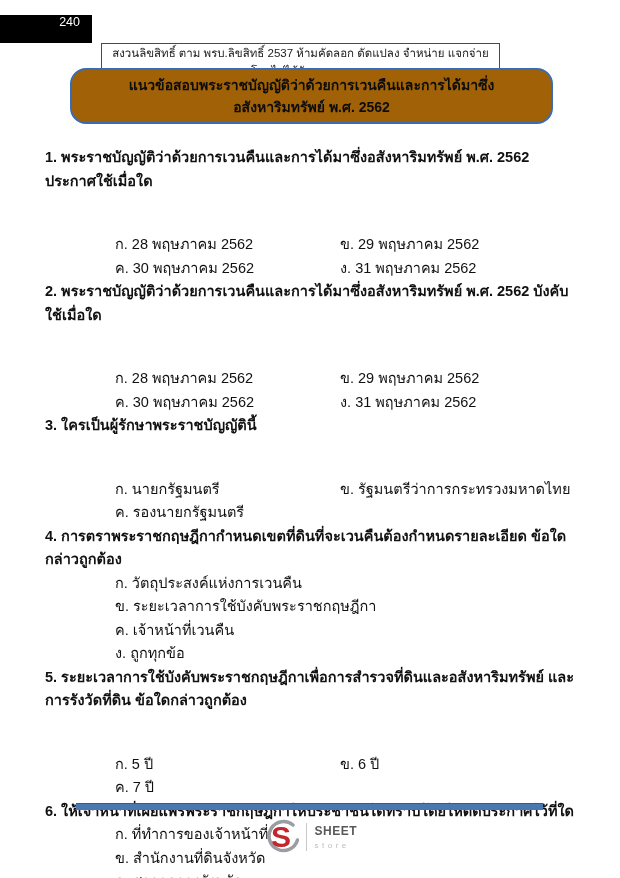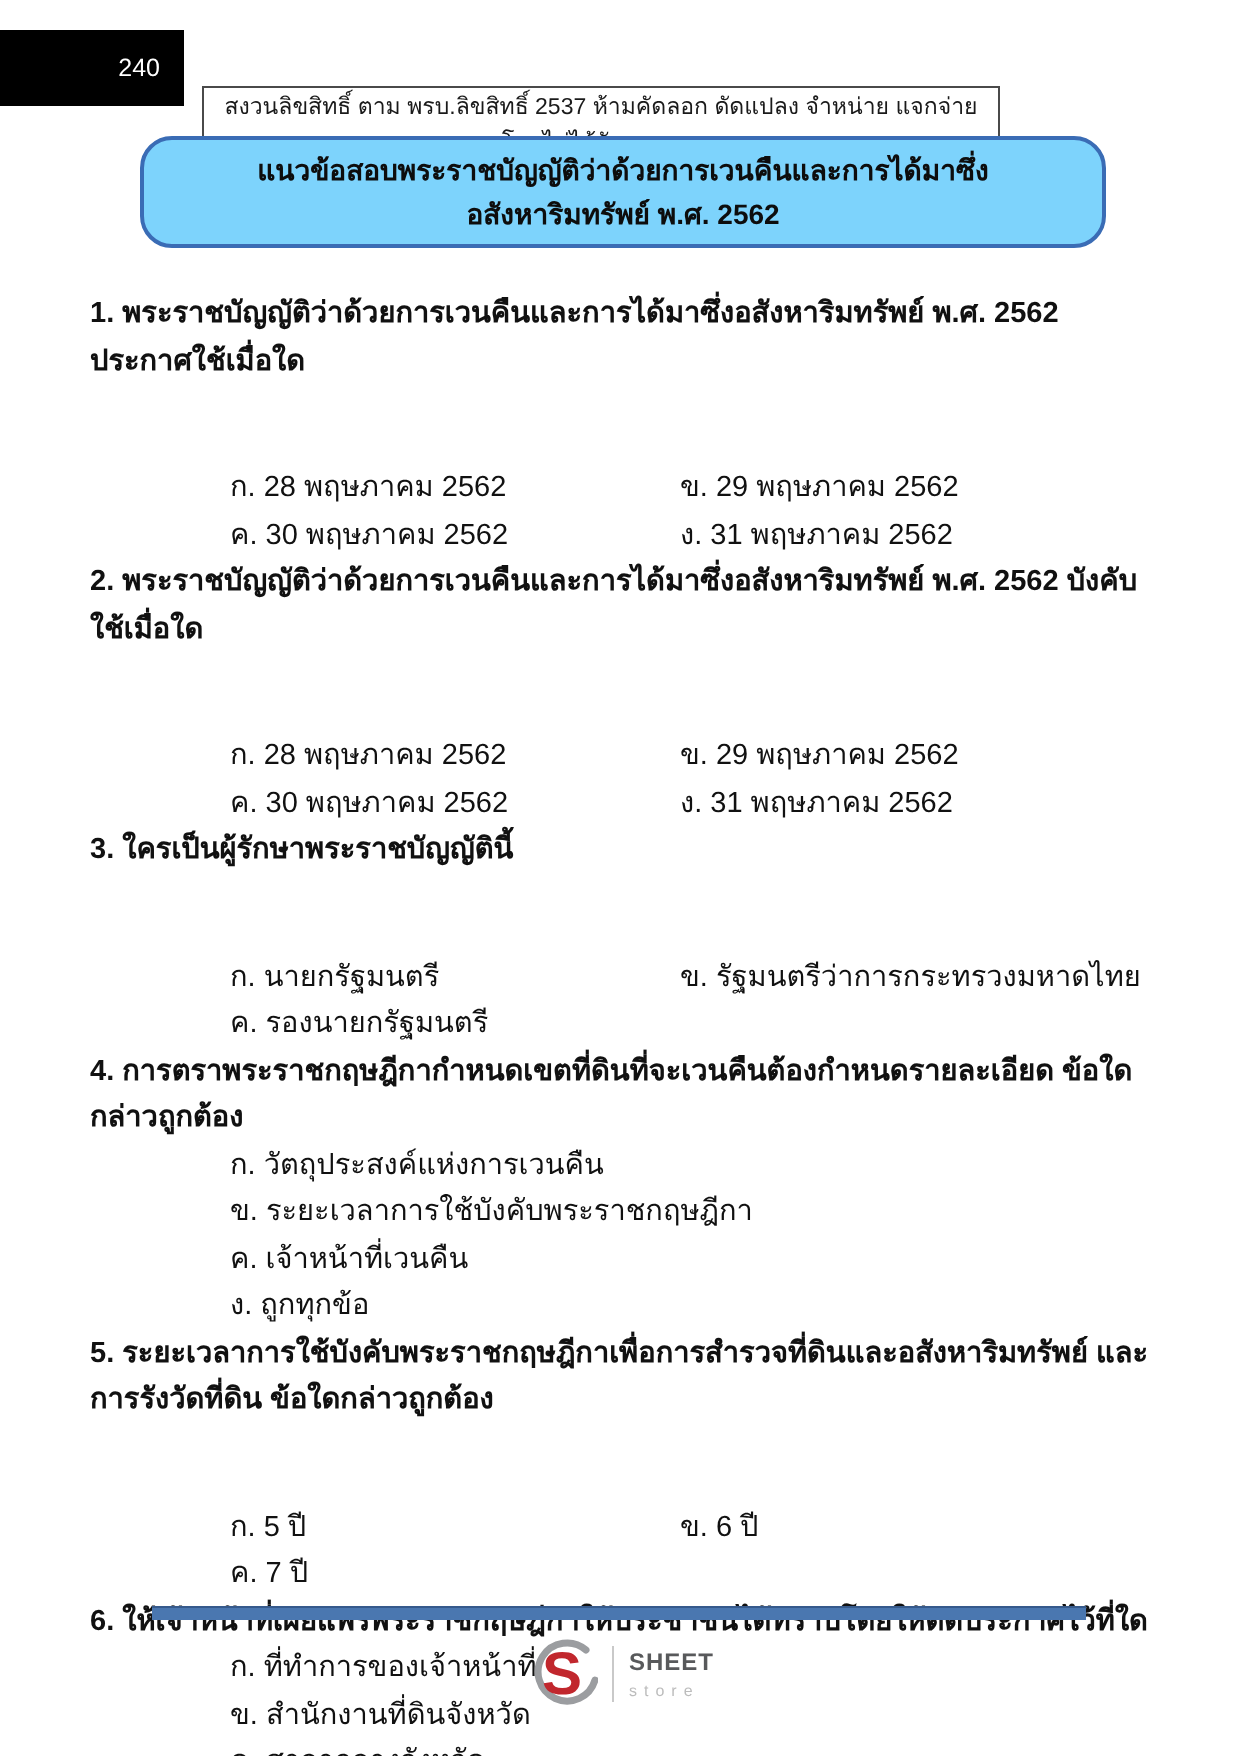--- a/index.html
+++ b/index.html
@@ -2,35 +2,35 @@
 <html><head>
 <meta charset="utf-8">
 <style>
   * { margin:0; padding:0; box-sizing:border-box; }
   html,body { background:#ffffff; }
   body { width:620px; height:878px; font-family:"Liberation Sans", sans-serif; color:#111; }
   .page { position:relative; width:620px; height:878px; background:#fff; overflow:hidden; }
 
   
   .page-num-box {
-    position:absolute; top:15px; left:0; width:92px; height:38px;
+    position:absolute; top:15px; left:0; width:92px; height:28px;
     background:#000; color:#fff; font-size:12.5px;
-    display:flex; align-items:center; justify-content:flex-end; padding-right:12px;
+    display:flex; align-items:flex-start; justify-content:flex-end; padding-right:12px;
   }
   .copyright-box {
     position:absolute; top:15px; left:101px; width:399px; height:38px;
     border:1.5px solid #4a4a4a; background:#fff;
     display:flex; align-items:center; justify-content:center;
     font-size:11.5px; color:#1a1a1a; text-align:center; padding:0 8px;margin-top:28px;
   }
 
   
   .title-box {
     position:absolute; top:68px; left:70px; width:483px; height:56px;
-    border:2.5px solid #3a6cb5; border-radius:16px; background:#7dd3fc;
+    border:2.5px solid #3a6cb5; border-radius:16px; background:#a16207;
     display:flex; align-items:center; justify-content:center;
     font-weight:bold; font-size:14px; text-align:center; padding:0 18px; color:#0d0d0d;
   }
 
   
   .questions { position:absolute; top:146px; left:45px; width:535px; font-size:14.5px; }
   .q-title { font-weight:bold; line-height:23.5px; }
   .opts-grid { display:grid; grid-template-columns:225px auto; padding-left:70px;margin-top:40px; }
   .opts-list { padding-left:70px; }
   .opt { line-height:23.5px; font-weight:normal; }

